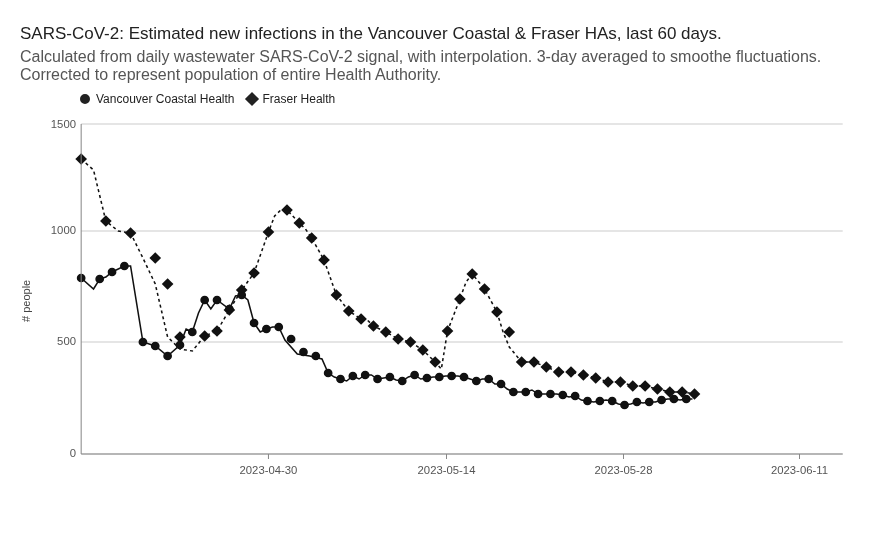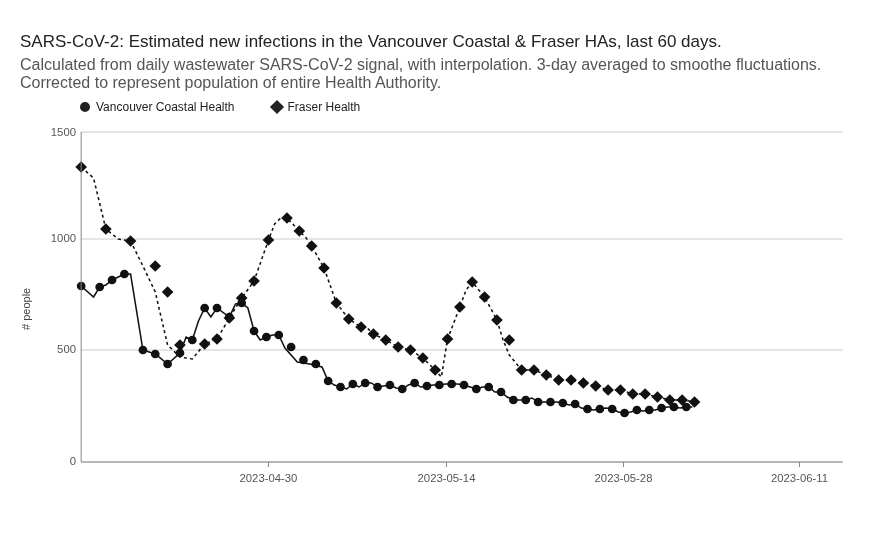--- a/index.html
+++ b/index.html
@@ -4,39 +4,39 @@
   <style>
     * { margin: 0; padding: 0; box-sizing: border-box; }
     body {
       background: #fff;
       font-family: Arial, sans-serif;
       width: 873px;
       height: 539px;
       overflow: hidden;
     }
     .chart-container {
-      padding: 32px 20px 10px 20px;
+      padding: 24px 20px 10px 20px;
       width: 873px;
       height: 539px;
     }
     .chart-title {
       font-size: 17px;
       font-weight: normal;
       color: #222;
       margin-bottom: 4px;
     }
     .chart-subtitle {
       font-size: 16px;
       color: #555;
       margin-bottom: 8px;
     }
     .legend {
       display: flex;
       align-items: center;
-      gap: 37px;
+      gap: 12px;
       margin-bottom: 8px;
       margin-left: 60px;
     }
     .legend-item {
       display: flex;
       align-items: center;
       gap: 6px;
       font-size: 12px;
       color: #222;
     }

